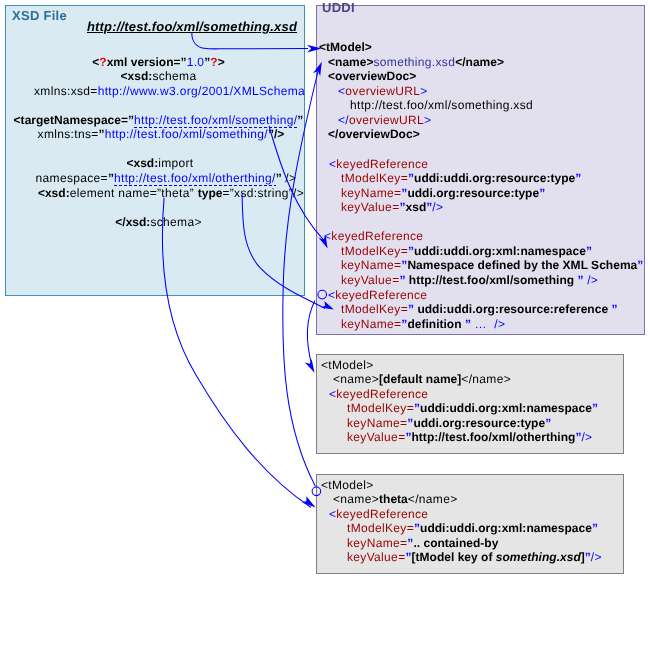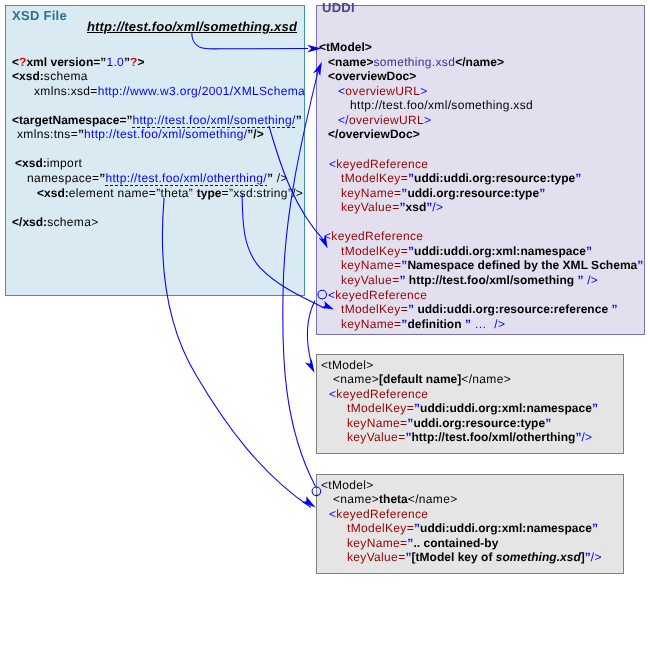--- a/index.html
+++ b/index.html
@@ -10,21 +10,21 @@
 #xsd-box{left:5px;top:5px;width:300px;height:291px;background:#d9eaf3;border:1px solid #3f93b8;}
 #uddi-box{left:316px;top:5px;width:329px;height:330px;background:#e2e0ee;border:1px solid #7c72ab;}
 #gray1{left:316px;top:354px;width:308px;height:100px;background:#e5e5e5;border:1px solid #808080;}
 #gray2{left:316px;top:474px;width:308px;height:100px;background:#e5e5e5;border:1px solid #808080;}
 .panel-title{position:absolute;font-weight:bold;font-size:13px;}
 #xsd-title{left:12px;top:8px;color:#2c7099;letter-spacing:0.28px;}
 #uddi-title{left:322px;top:0;color:#4d4483;letter-spacing:0.28px;}
 #xsd-url{position:absolute;left:87px;top:19px;font-weight:bold;font-style:italic;
   font-size:13px;color:#000;text-decoration:underline;letter-spacing:0.17px;}
 .code{position:absolute;font-size:12px;line-height:14.6px;white-space:pre;letter-spacing:0.33px;}
-#xsd-code{left:12px;top:54.5px;line-height:14.56px;}
+#xsd-code{left:12px;top:54.5px;line-height:14.56px;text-align:center;}
 #uddi-code{left:319px;top:40px;line-height:14.57px;}
 #g1-code{left:321px;top:357.6px;line-height:14.54px;}
 #g2-code{left:321px;top:477.6px;line-height:14.54px;}
 .k{color:#000;}
 .r{color:#ee0000;}
 .bu{color:#0000ff;}
 .dr{color:#990000;}
 .bl{color:#333399;}
 .bo{font-weight:bold;letter-spacing:0.02px;}
 .un{text-decoration:none;position:relative;}

